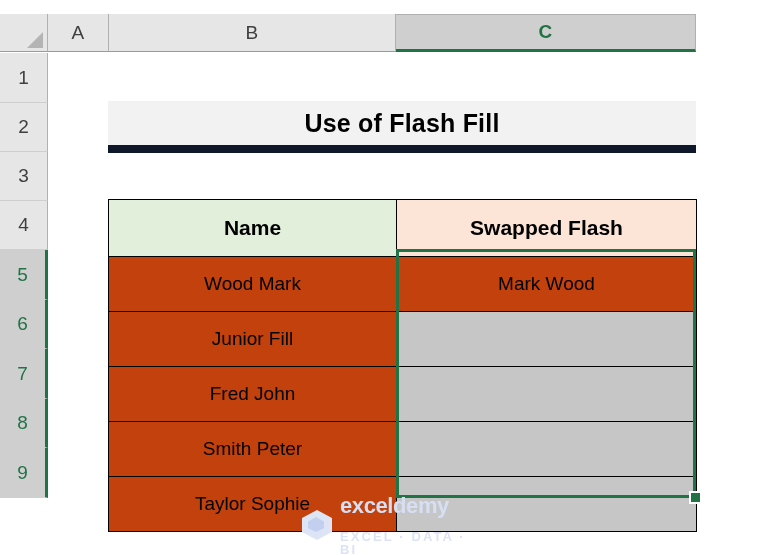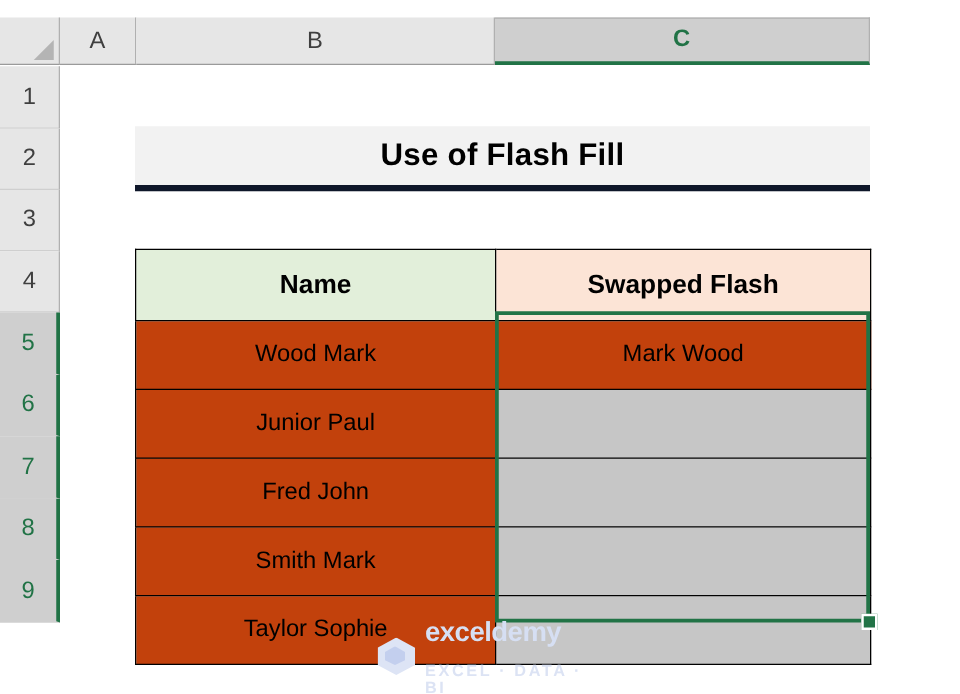--- a/index.html
+++ b/index.html
@@ -94,21 +94,21 @@
     width: 719px; height: 502px;
     background: #ffffff;
   }
 
   
   .title-banner {
     position: absolute;
     left: 108px; top: 101px;
     width: 588px; height: 52px;
     background: #f2f2f2;
-    border-bottom: 5px solid #0f172a;
+    border-bottom: 8px solid #0f172a;
     box-sizing: border-box;
     display: flex;
     align-items: center;
     justify-content: center;
   }
   .title-text {
     font-size: 25px;
     font-weight: bold;
     color: #000000;
     letter-spacing: .2px;
@@ -272,29 +272,29 @@
         <th class="col-b hdr-name">Name</th>
         <th class="col-c hdr-swapped">Swapped Flash</th>
       </tr>
     </thead>
     <tbody>
       <tr>
         <td class="col-b cell-white">Wood Mark</td>
         <td class="col-c cell-white">Mark Wood</td>
       </tr>
       <tr>
-        <td class="col-b cell-white">Junior Paul</td>
+        <td class="col-b cell-white">Junior Fill</td>
         <td class="col-c cell-selected"></td>
       </tr>
       <tr>
         <td class="col-b cell-white">Fred John</td>
         <td class="col-c cell-selected"></td>
       </tr>
       <tr>
-        <td class="col-b cell-white">Smith Mark</td>
+        <td class="col-b cell-white">Smith Peter</td>
         <td class="col-c cell-selected"></td>
       </tr>
       <tr>
         <td class="col-b cell-white">Taylor Sophie</td>
         <td class="col-c cell-selected"></td>
       </tr>
     </tbody>
   </table>
 
   <div class="sel-range"></div>

